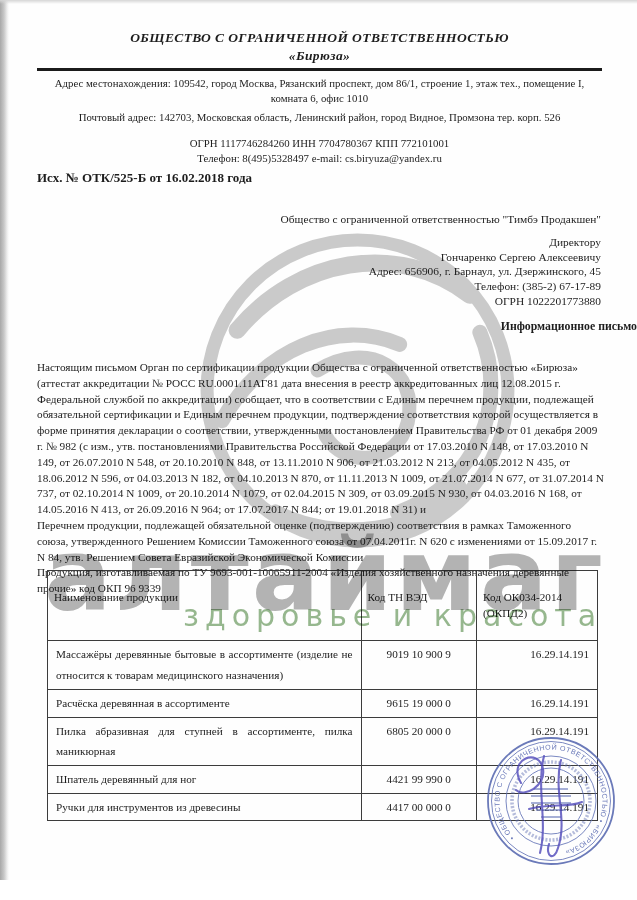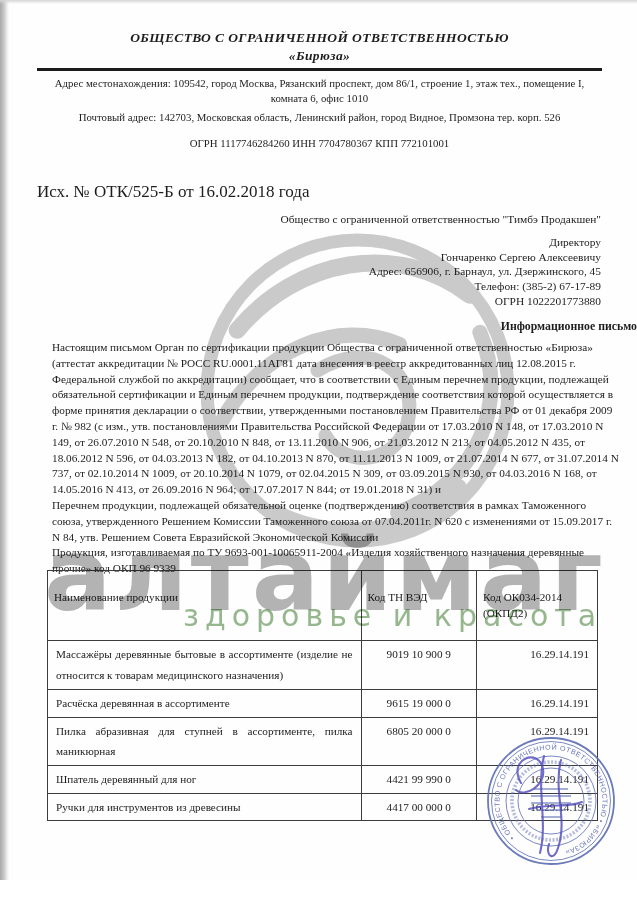--- a/index.html
+++ b/index.html
@@ -16,31 +16,31 @@
     background:linear-gradient(to bottom,#d6d6d6,rgba(255,255,255,0)); }
 
   
   .letterhead { position:absolute; top:29px; left:37px; width:565px; text-align:center; }
   .org-line { font-size:13.5px; font-weight:bold; font-style:italic; letter-spacing:.4px; line-height:1.35; }
   .head-rule { margin-top:3px; border-bottom:3px solid #1b1b1b; }
   .addr { margin-top:5px; font-size:10.8px; line-height:1.32; }
   .reg-line { margin-top:12px; font-size:10.8px; line-height:1.35; }
   .contact-line { font-size:10.8px; line-height:1.35; }
 
-  .ref-line { position:absolute; top:182px; left:37px; font-size:17px; }
+  .ref-line { position:absolute; top:170px; left:37px; font-size:13px;font-weight:bold; }
 
   .recipient { position:absolute; top:212px; right:36px; width:430px; text-align:right;
     font-size:11.4px; line-height:1.3; }
   .recipient .company { margin-bottom:8px; }
 
   .letter-title { position:absolute; top:319px; left:0; width:637px; text-align:right;
     font-size:11.8px; font-weight:bold; }
 
-  .body-text { position:absolute; top:340px; left:37px; width:567px;
-    font-size:11.25px; line-height:15.8px;margin-left:15px; }
+  .body-text { position:absolute; top:360px; left:37px; width:567px;
+    font-size:11.25px; line-height:15.8px; }
   .body-text p { margin:0; }
 
   
   .products-table { position:absolute; top:570px; left:47px; width:551px;
     border-collapse:collapse; font-size:11.2px; }
   .products-table th, .products-table td {
     border:1px solid #3c3c3c; vertical-align:top; padding:3px 8px; line-height:1.85;
     font-weight:normal; }
   .products-table th { text-align:left; line-height:1.4; padding:19px 6px; }
   .col-name  { width:57%; text-align:justify; }
@@ -79,20 +79,21 @@
     </g>
   </svg>
 
   <div class="letterhead">
     <div class="org-line">ОБЩЕСТВО С ОГРАНИЧЕННОЙ ОТВЕТСТВЕННОСТЬЮ</div>
     <div class="org-line">«Бирюза»</div>
     <div class="head-rule"></div>
     <div class="addr">Адрес местонахождения: 109542, город Москва, Рязанский проспект, дом 86/1, строение 1, этаж тех., помещение I, комната 6, офис 1010</div>
     <div class="addr">Почтовый адрес: 142703, Московская область, Ленинский район, город Видное, Промзона тер. корп. 526</div>
     <div class="reg-line">ОГРН 1117746284260 ИНН 7704780367 КПП 772101001</div>
+    <div class="contact-line">Телефон: 8(495)5328497 e-mail: cs.biryuza@yandex.ru</div>
   </div>
 
   <div class="ref-line">Исх. № ОТК/525-Б от 16.02.2018 года</div>
 
   <div class="recipient">
     <div class="company">Общество с ограниченной ответственностью "Тимбэ Продакшен"</div>
     <div>Директору</div>
     <div>Гончаренко Сергею Алексеевичу</div>
     <div>Адрес: 656906, г. Барнаул, ул. Дзержинского, 45</div>
     <div>Телефон: (385-2) 67-17-89</div>

